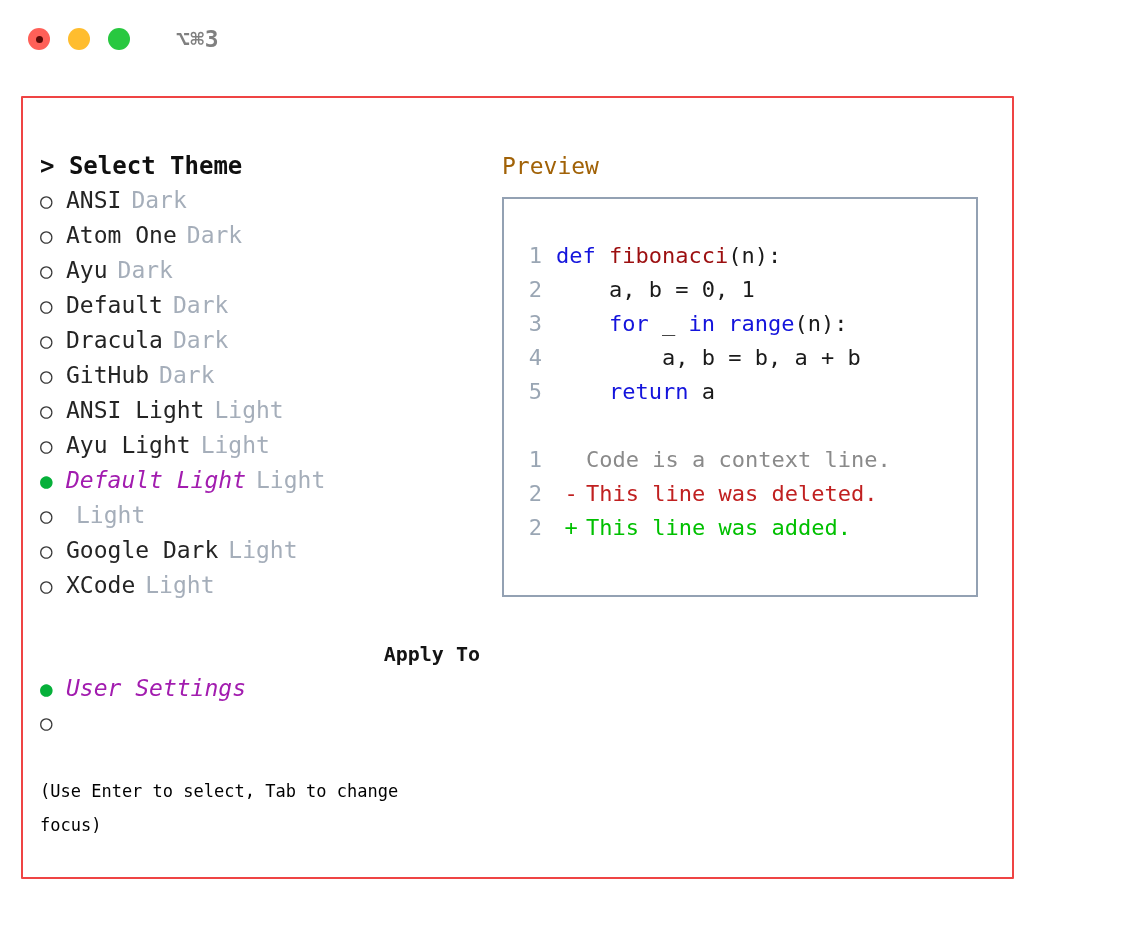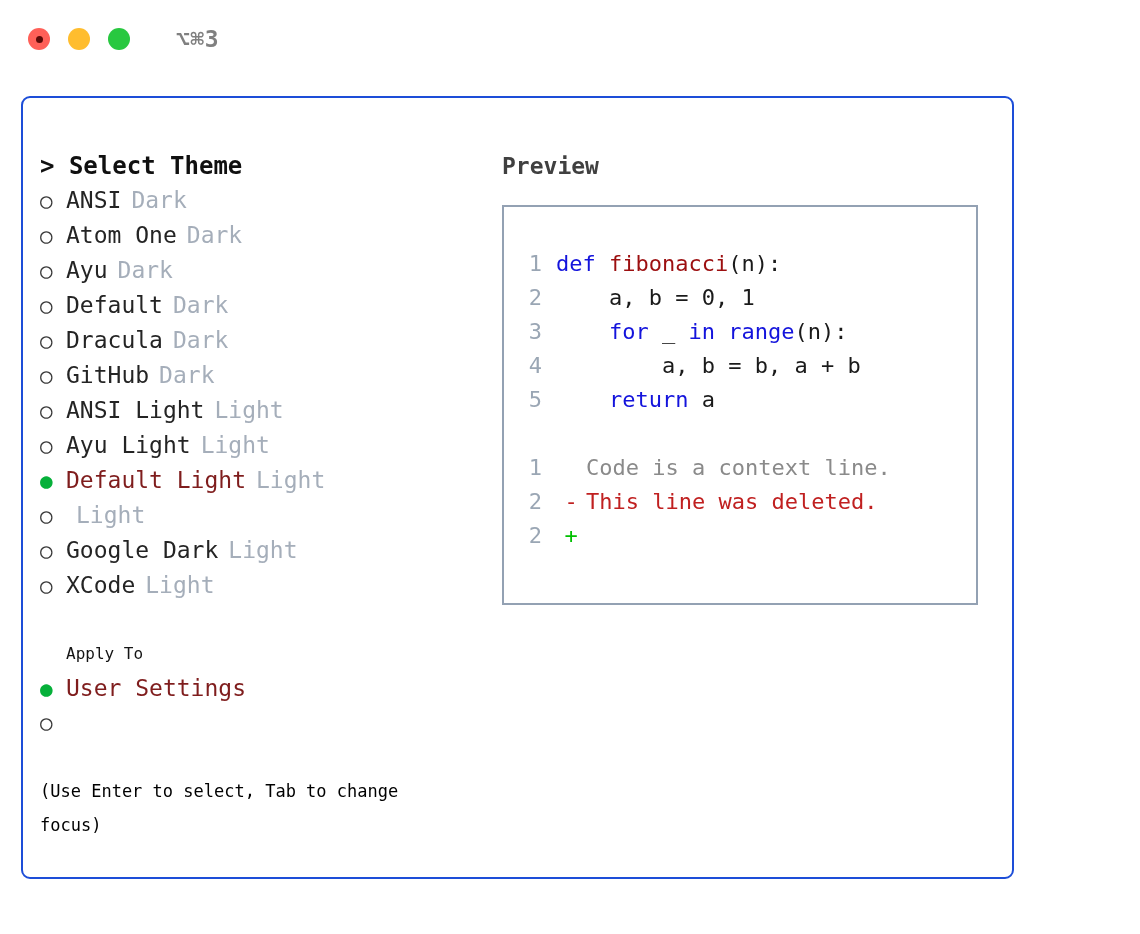--- a/index.html
+++ b/index.html
@@ -67,22 +67,22 @@
     white-space: pre;
   }
 
   
   .dialog {
     position: absolute;
     left: 21px;
     top: 96px;
     width: 993px;
     height: 783px;
-    border: 2px solid #1d4ed8;
-    border-radius: 9px;
+    border: 2px solid #ef4444;
+    border-radius: 1px;
     box-sizing: border-box;
     background: #ffffff;
   }
 
   .cols {
     position: absolute;
     left: 0; top: 0;
     width: 100%; height: 100%;
   }
 
@@ -111,34 +111,35 @@
     white-space: pre;
   }
   .bullet {
     display: inline-block;
     width: 26px;
     flex: 0 0 26px;
     font-size: 21px;
     color: #3a3a3a;
   }
   .row.selected .bullet { color: #06b03a; }
-  .row.selected .row-label { color: #7f1d1d; }
+  .row.selected .row-label { color: #a21caf; font-style: italic; }
   .row-label { color: #242424; }
   .row-tag {
     color: #a5aeba;
     margin-left: 10px;
   }
 
   .section-title {
-    font-size: 16px;
+    font-size: 20px;
     line-height: 34px;
     color: #141414;
-    font-weight: normal;
+    font-weight: bold;
     padding-left: 26px;
     white-space: pre;
+    text-align: right;
   }
 
   .spacer-lg { height: 34px; }
 
   .hint {
     font-size: 17px;
     line-height: 34px;
     color: #000000;
     max-width: 400px;
     white-space: pre-wrap;
@@ -146,24 +147,24 @@
 
   
   .right {
     position: absolute;
     left: 479px;
     top: 51px;
     width: 490px;
   }
   .preview-title {
     font-size: 23px;
-    font-weight: bold;
-    color: #404040;
-    line-height: 34px;
-    margin-bottom: 22px;
+    font-weight: normal;
+    color: #a16207;
+    line-height: 34px;
+    margin-bottom: 14px;
     white-space: pre;
   }
   .preview-panel {
     width: 476px;
     height: 400px;
     border: 2px solid #93a1b3;
     box-sizing: border-box;
     background: #ffffff;
     padding: 40px 0 0 0;
   }
@@ -247,20 +248,20 @@
               <div class="code-line"><span class="ln">1</span><span class="code"><span class="kw">def </span><span class="fn">fibonacci</span><span class="code">(n):</span></span></div>
               <div class="code-line"><span class="ln">2</span><span class="code"><span class="code">    a, b = 0, 1</span></span></div>
               <div class="code-line"><span class="ln">3</span><span class="code"><span class="code">    </span><span class="kw">for</span><span class="code"> _ </span><span class="kw">in</span><span class="code"> </span><span class="kw">range</span><span class="code">(n):</span></span></div>
               <div class="code-line"><span class="ln">4</span><span class="code"><span class="code">        a, b = b, a + b</span></span></div>
               <div class="code-line"><span class="ln">5</span><span class="code"><span class="code">    </span><span class="kw">return</span><span class="code"> a</span></span></div>
             </div>
           <div class="gap"></div>
           <div id="diff-sample">
               <div class="code-line"><span class="ln">1</span><span class="ctx" style="display: inline-block; width: 30px; text-align: center;"> </span><span class="ctx">Code is a context line.</span></div>
               <div class="code-line"><span class="ln">2</span><span class="del" style="display: inline-block; width: 30px; text-align: center;">-</span><span class="del">This line was deleted.</span></div>
-              <div class="code-line"><span class="ln">2</span><span class="add" style="display: inline-block; width: 30px; text-align: center;">+</span></div>
+              <div class="code-line"><span class="ln">2</span><span class="add" style="display: inline-block; width: 30px; text-align: center;">+</span><span class="add">This line was added.</span></div>
             </div>
         </div>
       </div>
 
     </div>
   </div>
 </div>
 
 </body></html>

